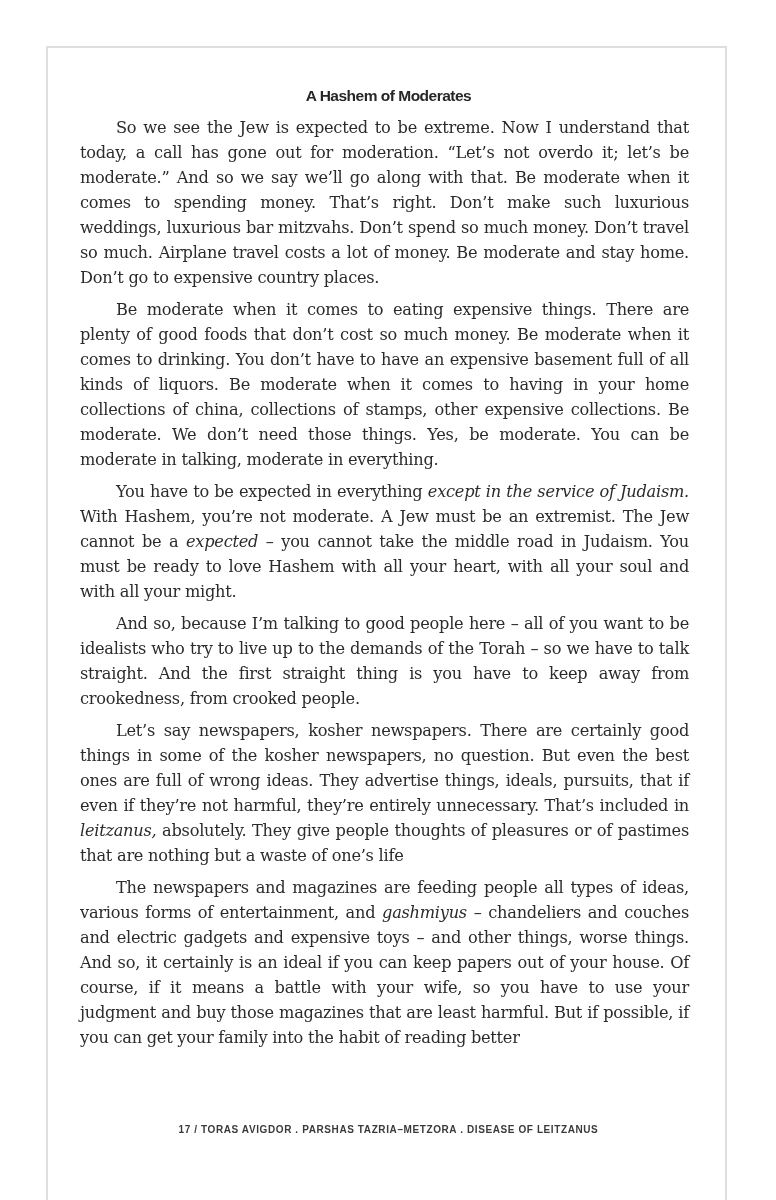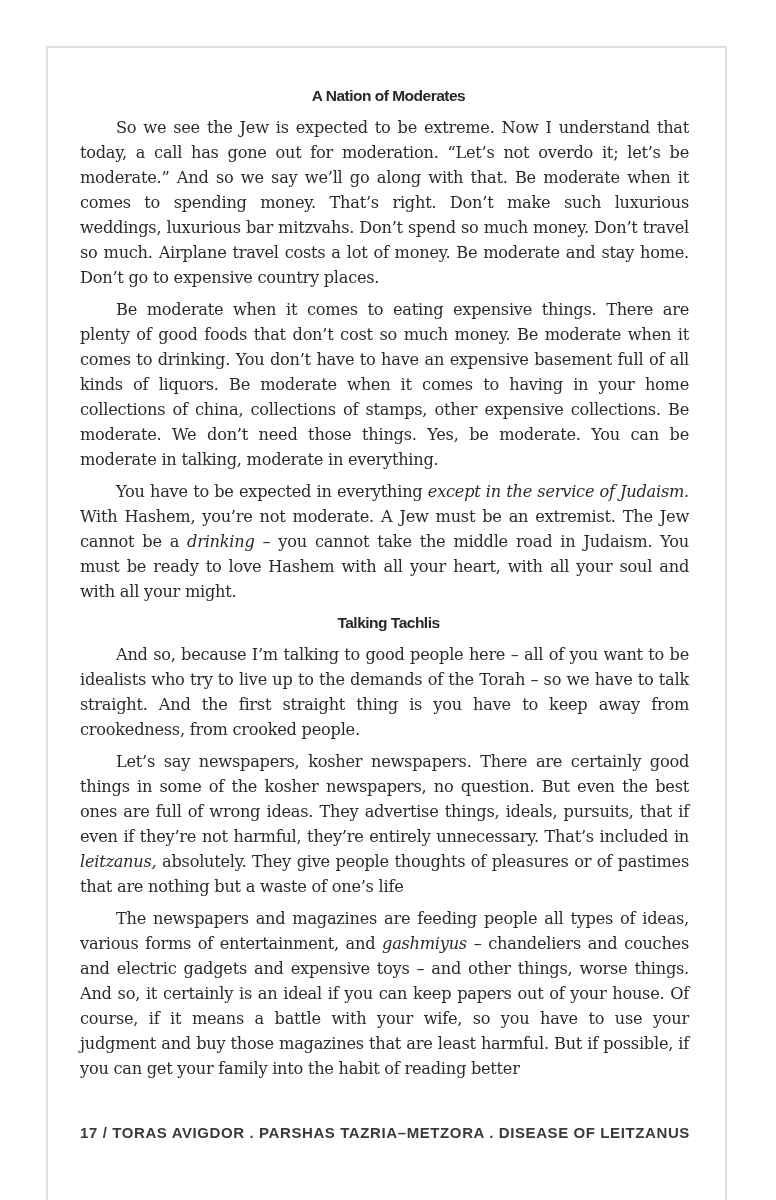--- a/index.html
+++ b/index.html
@@ -22,40 +22,39 @@
     text-align: center; color: #262626; margin: 0 0 7px 0; line-height: 24px;
   }
   .heading.second { margin-top: 6px; }
   .para {
     margin: 0 8px 7px 0; text-align: justify; text-indent: 36px;
     hyphens: none;
   }
   .para i { font-style: italic; }
   .footer {
     position: absolute; left: 80px; width: 617px; top: 1124px;
-    text-align: left;
+    text-align: center;
     font-family: "Liberation Sans", "DejaVu Sans", sans-serif;
-    font-weight: bold; font-size: 15px; letter-spacing: 0.6px; color: #3a3a3a;
+    font-weight: bold; font-size: 10px; letter-spacing: 0.6px; color: #3a3a3a;
   }
 </style>
 </head>
 <body>
 
 <div class="page-frame"></div>
 
 <div class="content">
-  <div class="heading">A Nation of Moderates</div>
+  <div class="heading">A Hashem of Moderates</div>
 
   <p class="para"><span>So we see the Jew is expected to be extreme. Now I understand that today, a call has gone out for moderation. “Let’s not overdo it; let’s be moderate.” And so we say we’ll go along with that. Be moderate when it comes to spending money. That’s right. Don’t make such luxurious weddings, luxurious bar mitzvahs. Don’t spend so much money. Don’t travel so much. Airplane travel costs a lot of money. Be moderate and stay home. Don’t go to expensive country places.</span></p>
 
   <p class="para"><span>Be moderate when it comes to eating expensive things. There are plenty of good foods that don’t cost so much money. Be moderate when it comes to drinking. You don’t have to have an expensive basement full of all kinds of liquors. Be moderate when it comes to having in your home collections of china, collections of stamps, other expensive collections. Be moderate. We don’t need those things. Yes, be moderate. You can be moderate in talking, moderate in everything.</span></p>
 
-  <p class="para"><span>You have to be expected in everything </span><i>except in the service of Judaism.</i><span> With Hashem, you’re not moderate. A Jew must be an extremist. The Jew cannot be a </span><i>drinking</i><span> – you cannot take the middle road in Judaism. You must be ready to love Hashem with all your heart, with all your soul and with all your might.</span></p>
+  <p class="para"><span>You have to be expected in everything </span><i>except in the service of Judaism.</i><span> With Hashem, you’re not moderate. A Jew must be an extremist. The Jew cannot be a </span><i>expected</i><span> – you cannot take the middle road in Judaism. You must be ready to love Hashem with all your heart, with all your soul and with all your might.</span></p>
 
-  <div class="heading second">Talking Tachlis</div>
 
   <p class="para"><span>And so, because I’m talking to good people here – all of you want to be idealists who try to live up to the demands of the Torah – so we have to talk straight. And the first straight thing is you have to keep away from crookedness, from crooked people.</span></p>
 
   <p class="para"><span>Let’s say newspapers, kosher newspapers. There are certainly good things in some of the kosher newspapers, no question. But even the best ones are full of wrong ideas. They advertise things, ideals, pursuits, that if even if they’re not harmful, they’re entirely unnecessary. That’s included in </span><i>leitzanus,</i><span> absolutely. They give people thoughts of pleasures or of pastimes that are nothing but a waste of one’s life</span></p>
 
   <p class="para"><span>The newspapers and magazines are feeding people all types of ideas, various forms of entertainment, and </span><i>gashmiyus</i><span> – chandeliers and couches and electric gadgets and expensive toys – and other things, worse things. And so, it certainly is an ideal if you can keep papers out of your house.  Of course, if it means a battle with your wife, so you have to use your judgment and buy those magazines that are least harmful. But if possible, if you can get your family into the habit of reading better</span></p>
 </div>
 
 <div class="footer">17 / TORAS AVIGDOR . PARSHAS TAZRIA–METZORA . DISEASE OF LEITZANUS</div>
 

